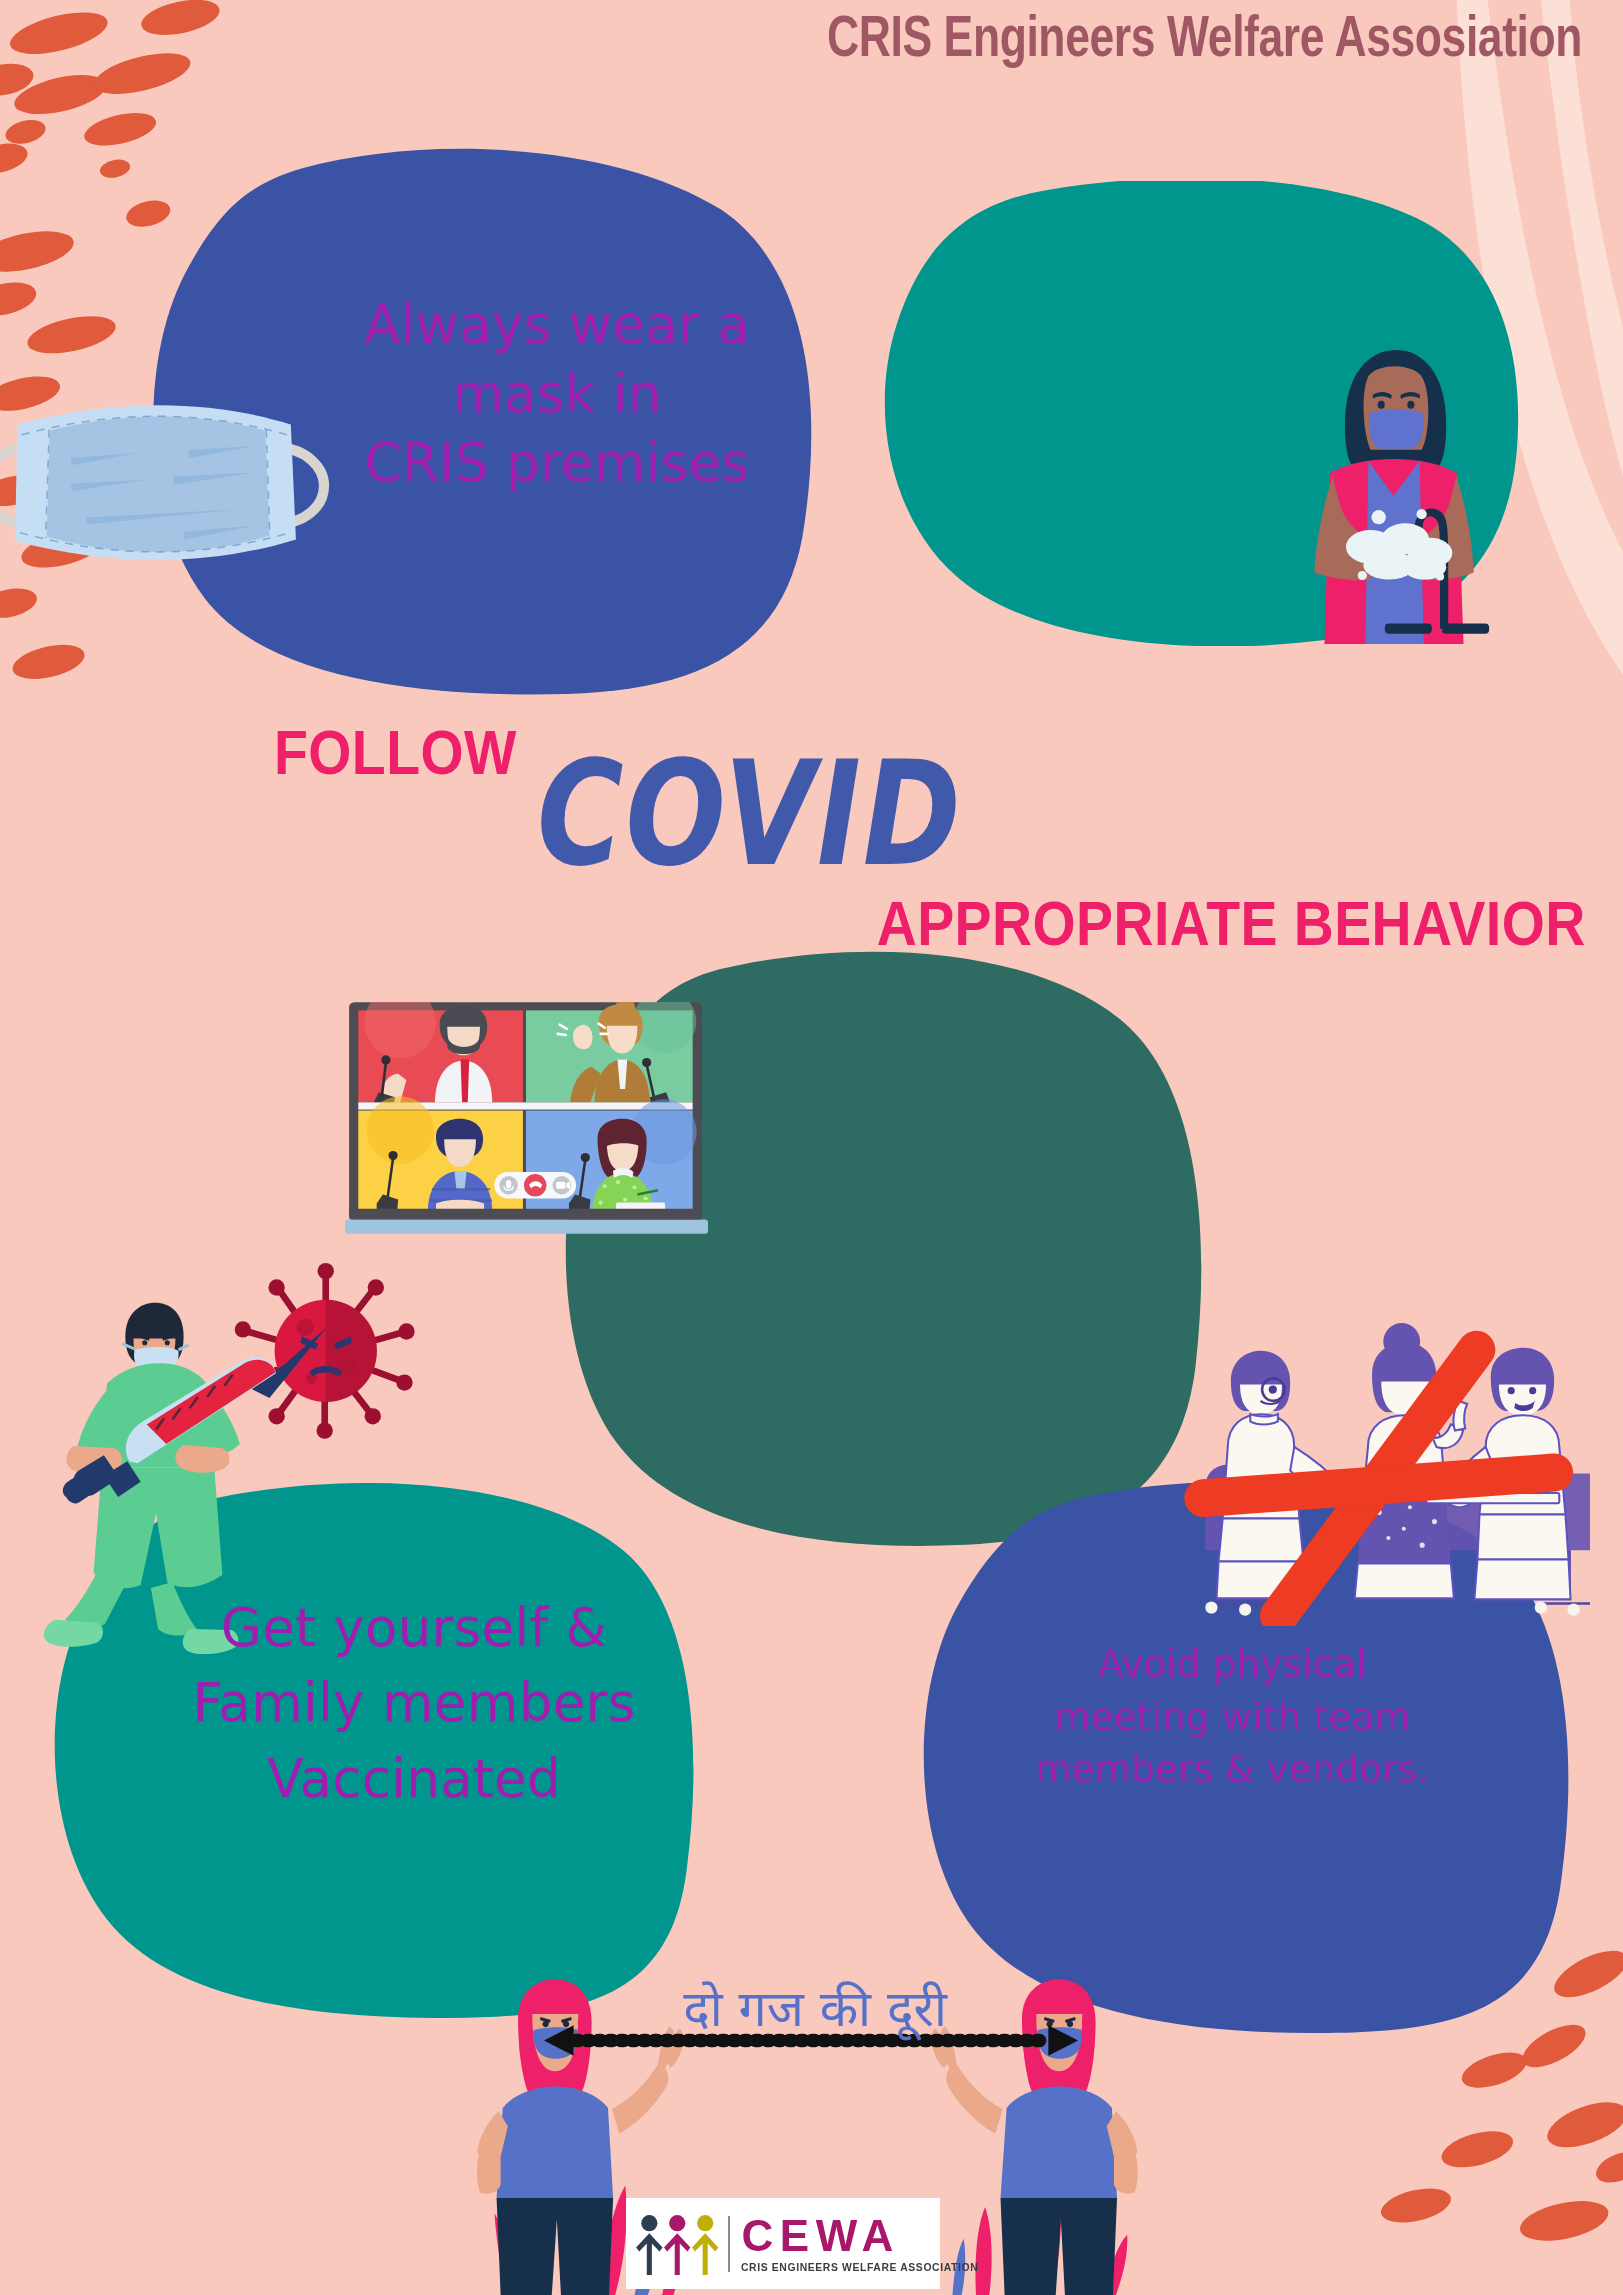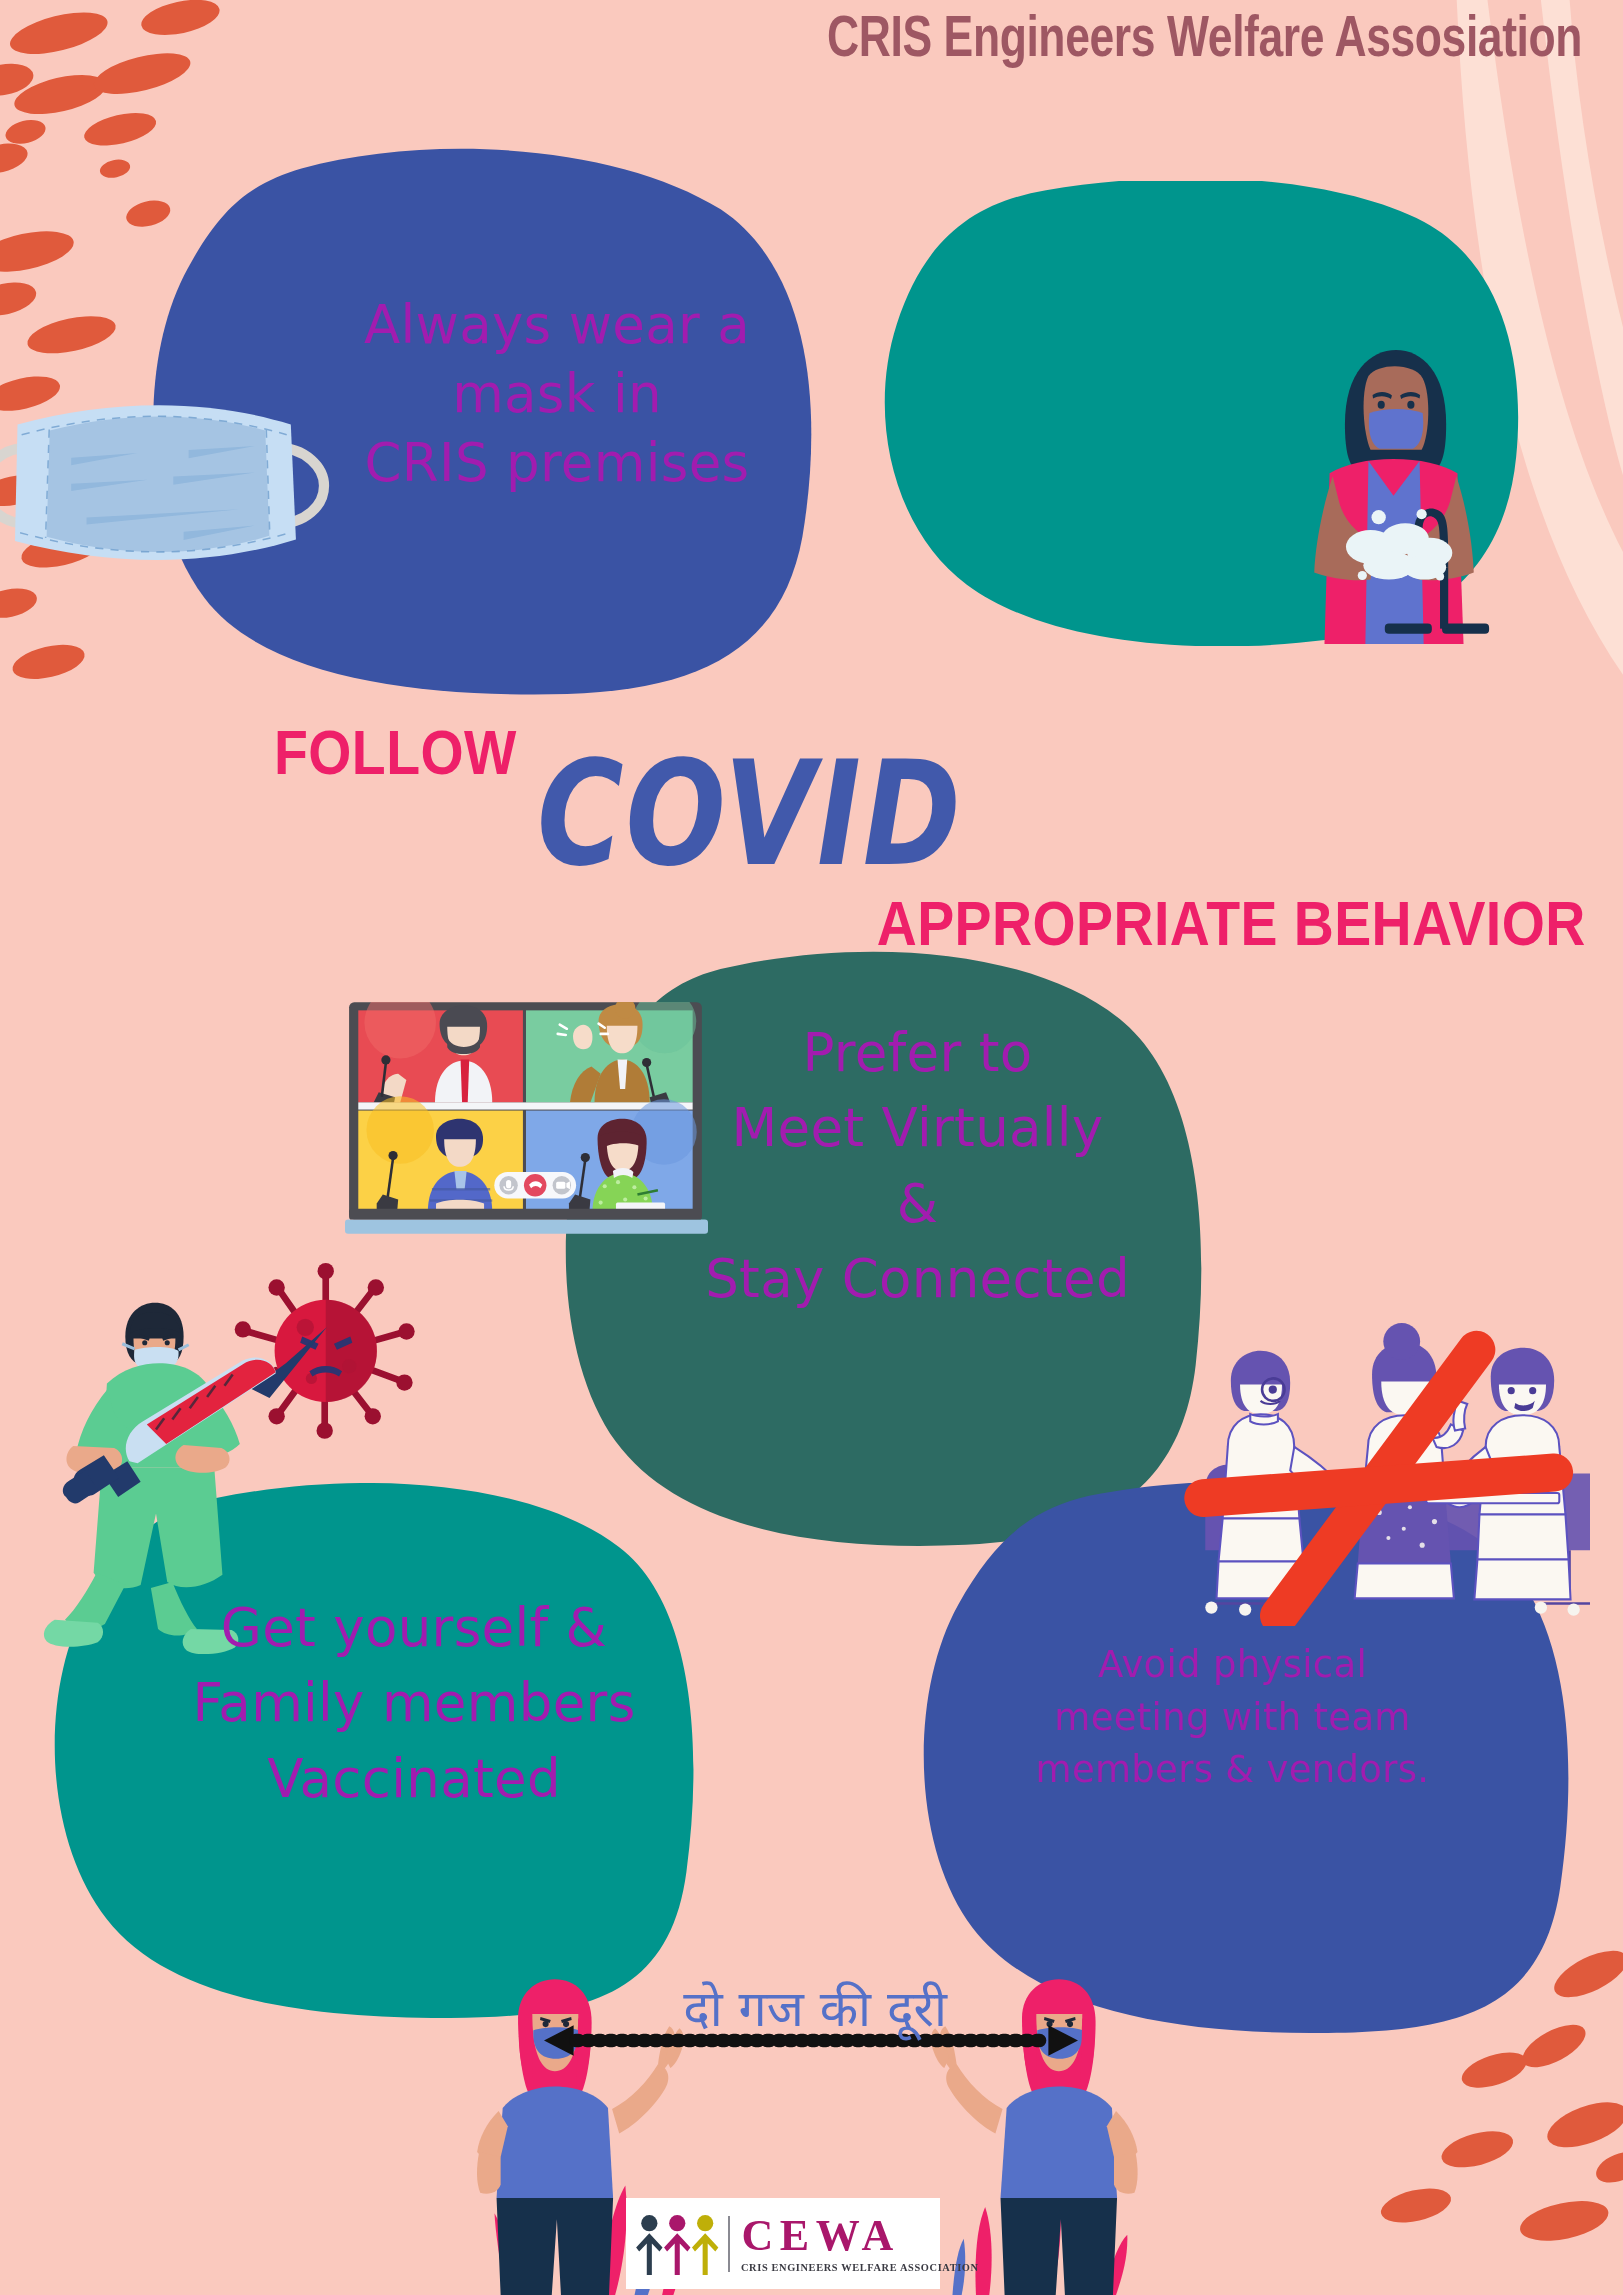--- a/index.html
+++ b/index.html
@@ -94,21 +94,21 @@
     position:absolute;z-index:7;
     left:626px; top:2198px;
     width:314px; height:91px;
     background:#FFFFFF;
     display:flex;align-items:center;
     padding:0 7.2px;
   }
   .logo-figs{width:89px;height:66px;flex:0 0 auto;}
   .logo-figs svg{display:block;width:100%;height:100%;}
   .logo-div{width:2px;height:56px;background:#8A8A92;margin:0 11.2px 0 6.1px;flex:0 0 auto;}
-  .logo-right{display:flex;flex-direction:column;justify-content:center;flex:1 1 auto;font-family:Liberation Serif, serif;}
+  .logo-right{display:flex;flex-direction:column;justify-content:center;flex:1 1 auto;}
   .logo-cewa{
     font-size:44px;font-weight:bold;color:#A9176B;
     letter-spacing:6.6px;line-height:1;
   }
   .logo-sub{
     font-size:10.2px;color:#3A3A42;letter-spacing:0.6px;
     margin-top:4.6px;font-weight:bold;
     transform:scaleX(1.02);transform-origin:left center;
     white-space:nowrap;
   }
@@ -589,24 +589,20 @@
 mask in
 CRIS premises</div>
 
 
   <div class="txt hl-follow">FOLLOW</div>
 
   <div class="txt hl-covid">COVID</div>
 
   <div class="txt hl-behavior">APPROPRIATE BEHAVIOR</div>
 
-  <div class="txt bubble-text bt-virtual" style="white-space:pre-line;">Prefer to
-Meet Virtually
-&amp;
-Stay Connected</div>
 
   <div class="txt bubble-text bt-vacc" style="white-space:pre-line;">Get yourself &amp;
 Family members
 Vaccinated</div>
 
   <div class="txt bubble-text bt-avoid" style="white-space:pre-line;">Avoid physical
 meeting with team
 members &amp; vendors.</div>
 
   <div class="txt hindi hindi-1">दो गज की दूरी</div>

